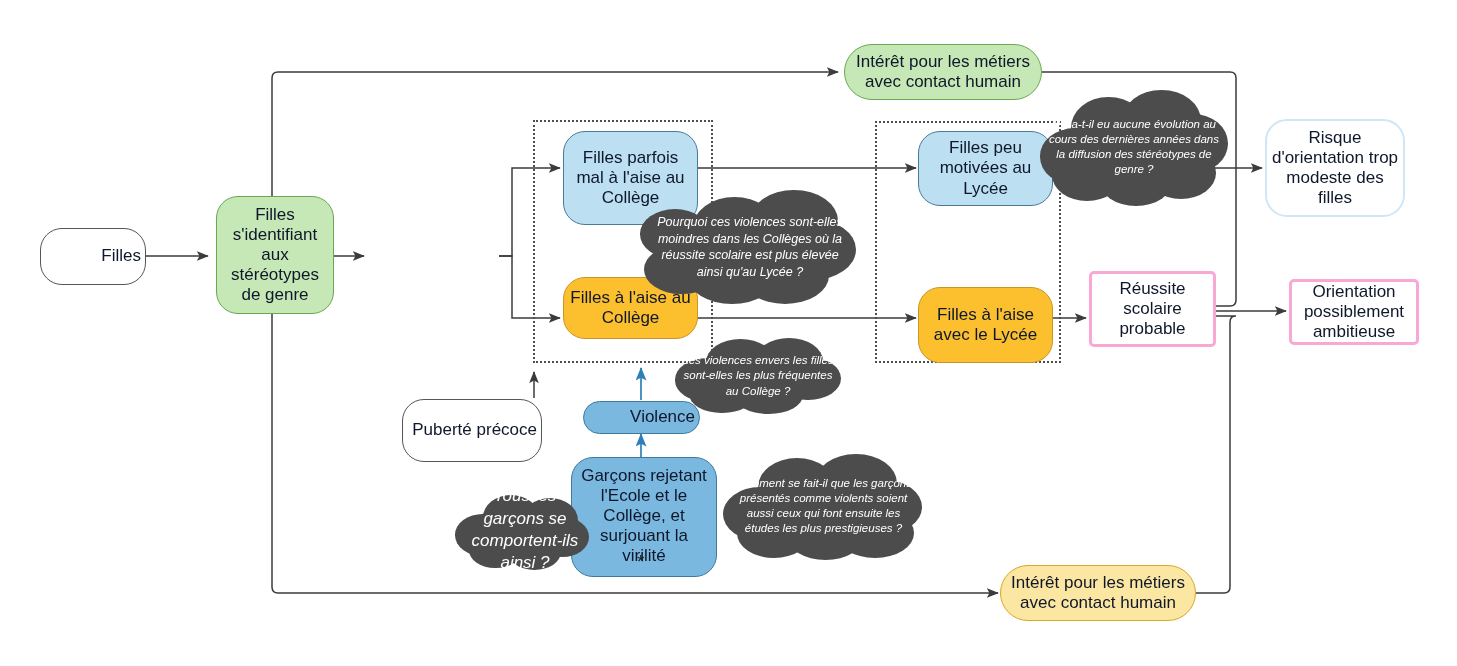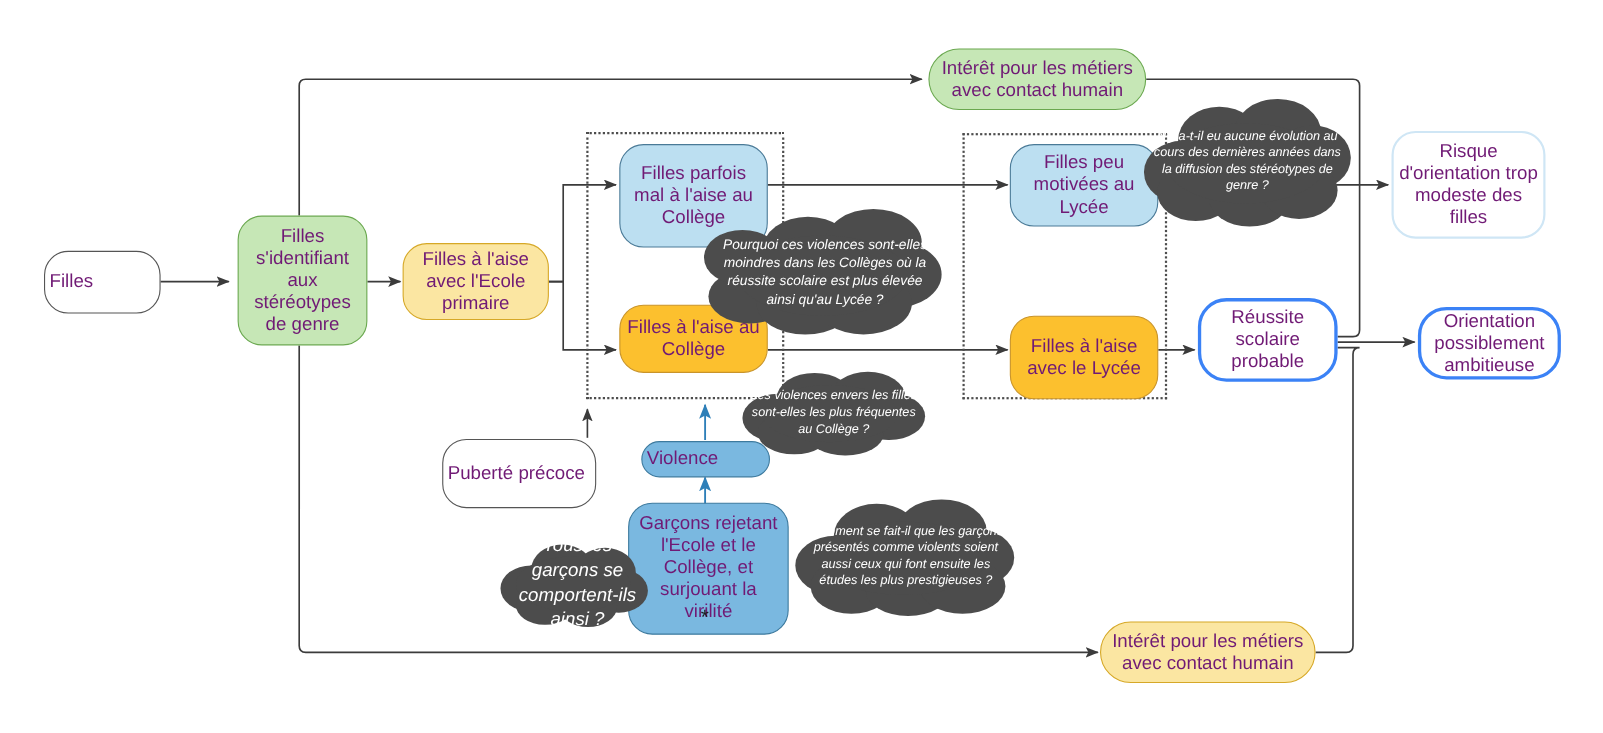--- a/index.html
+++ b/index.html
@@ -1,32 +1,32 @@
 <!DOCTYPE html>
 <html><head>
 <meta charset="utf-8">
 <style>
   html,body{margin:0;padding:0;background:#ffffff;}
   body{font-family:"Liberation Sans", sans-serif;}
   #stage{position:relative;width:1457px;height:666px;overflow:hidden;background:#fff;}
   #edges{position:absolute;left:0;top:0;width:1457px;height:666px;}
 
   .node{position:absolute;box-sizing:border-box;display:flex;align-items:center;
-        justify-content:flex-start;text-align:center;color:#701a75;line-height:1.18;
+        justify-content:flex-end;text-align:center;color:#0f172a;line-height:1.18;
         font-size:17px;}
   .node span{display:block;padding:0 4px;}
 
   .n-white{background:#ffffff;border:1.4px solid #555;border-radius:22px;}
   .n-green{background:#c6e7b6;border:1.4px solid #6aa84f;border-radius:22px;}
   .n-yellow{background:#fbe6a2;border:1.4px solid #d6a827;border-radius:22px;}
   .n-ltblue{background:#bcdff1;border:1.4px solid #4a7a97;border-radius:22px;}
   .n-orange{background:#fcc02e;border:1.4px solid #c9942a;border-radius:22px;}
   .n-blue{background:#7ab8e0;border:1.4px solid #3d7a9e;border-radius:22px;}
   .n-ltblue-out{background:#ffffff;border:2.4px solid #cfe6f5;border-radius:22px;}
-  .n-orange-out{background:#ffffff;border:3px solid #3b82f6;border-radius:26px;}
+  .n-orange-out{background:#ffffff;border:3px solid #f9a8d4;border-radius:5px;}
 
   .dotbox{position:absolute;border:2px dotted #4d4d4d;box-sizing:border-box;background:transparent;}
 
   .cloud{position:absolute;color:#ffffff;font-style:italic;font-size:12.5px;
          line-height:1.32;text-align:center;display:flex;align-items:center;
          justify-content:center;}
   .cloud .cbody{position:relative;z-index:3;padding:0 10px;}
   .cloud .blobs{position:absolute;left:0;top:0;width:100%;height:100%;z-index:1;}
   .cloud .blobs i{position:absolute;display:block;background:#4c4c4c;border-radius:50%;}
 
@@ -87,23 +87,20 @@
   <div class="dotbox" style="left:875px;top:121px;width:186px;height:242px;"></div>
 
   <div class="node n-green" style="left:216px;top:196px;width:118px;height:118px;">
     <span>Filles s'identifiant aux stéréotypes de genre</span>
   </div>
 
   <div class="node n-white" style="left:40px;top:228px;width:106px;height:57px;">
     <span>Filles</span>
   </div>
 
-  <div class="node n-yellow" style="left:366px;top:221px;width:133px;height:70px;">
-    <span>Filles à l'aise avec l'Ecole primaire</span>
-  </div>
 
   <div class="node n-green" style="left:844px;top:44px;width:198px;height:56px;border-radius:28px;">
     <span>Intérêt pour les métiers avec contact humain</span>
   </div>
 
   <div class="node n-ltblue" style="left:563px;top:131px;width:135px;height:94px;">
     <span>Filles parfois mal à l'aise au Collège</span>
   </div>
 
   <div class="node n-orange" style="left:563px;top:277px;width:135px;height:62px;">

